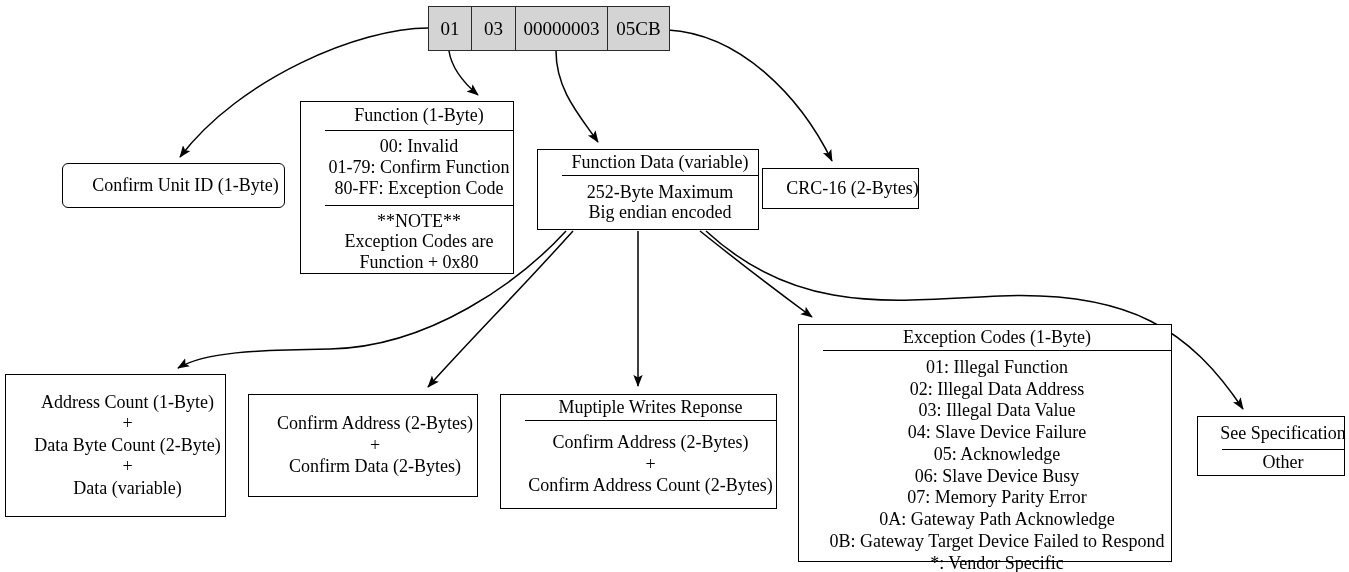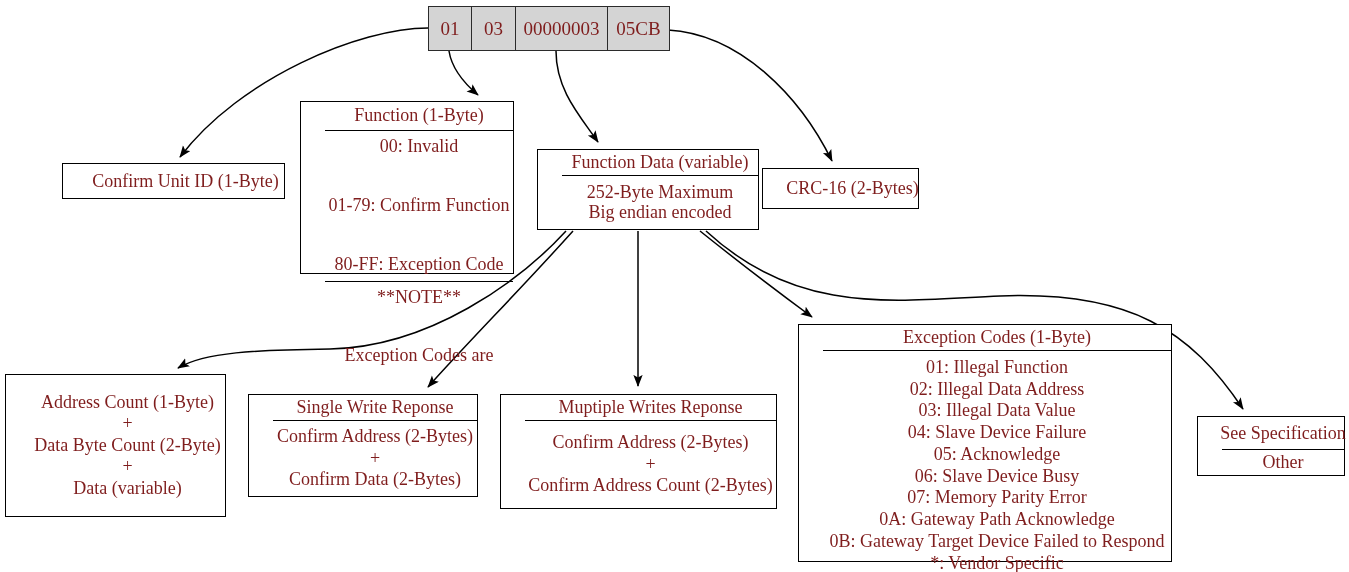--- a/index.html
+++ b/index.html
@@ -7,21 +7,21 @@
     margin: 0;
     padding: 0;
     background: #ffffff;
   }
   #diagram-root {
     position: relative;
     width: 1349px;
     height: 572px;
     background: #ffffff;
     font-family: "Liberation Serif", "DejaVu Serif", serif;
-    color: #7f1d1d;
+    color: #000000;
     overflow: hidden;
   }
   #edge-layer {
     position: absolute;
     left: 0;
     top: 0;
     width: 1349px;
     height: 572px;
     pointer-events: none;
   }
@@ -77,35 +77,35 @@
   }
   #pdu-frame .pdu-cell + .pdu-cell {
     border-left: 1.8px solid #2b2b2b;
   }
   .pdu-w-unit { width: 42px; }
   .pdu-w-func { width: 44px; }
   .pdu-w-data { width: 92px; }
   .pdu-w-crc  { width: 62px; }
 
   
-  #node-confirm-unit-id { left: 62px;  top: 163px; width: 223px; height: 36px; }
+  #node-confirm-unit-id { left: 62px;  top: 163px; width: 223px; height: 45px; border-radius: 6px; }
   #node-function        { left: 300px; top: 101px; width: 214px; height: 173px; }
   #node-function-data   { left: 537px; top: 149px; width: 222px; height: 81px; }
   #node-crc16           { left: 762px; top: 168px; width: 157px; height: 41px; }
   #node-read-response   { left: 5px;   top: 374px; width: 221px; height: 143px; }
   #node-single-write    { left: 248px; top: 394px; width: 230px; height: 103px; }
   #node-multiple-writes { left: 500px; top: 394px; width: 277px; height: 115px; }
   #node-exception-codes { left: 798px; top: 324px; width: 374px; height: 238px; }
   #node-other           { left: 1197px;top: 416px; width: 148px; height: 60px; }
 
   .title-cell { font-size: 18px; }
   .body-cell  { font-size: 18px; }
 
   #node-function .title-cell { padding: 3px 6px 4px; }
-  #node-function .body-cell  { padding: 5px 6px 6px; gap: 38px; }
+  #node-function .body-cell  { padding: 5px 6px 6px; }
   #node-exception-codes .body-cell { padding: 6px 6px 6px; line-height: 1.21; }
   #node-read-response .body-cell { line-height: 1.2; }
   #node-single-write .body-cell,
   #node-multiple-writes .body-cell { line-height: 1.2; }
 </style>
 </head>
 <body>
 
 <div id="diagram-root">
 
@@ -176,21 +176,20 @@
     <div class="cell body-cell" style="flex:1">
       <span class="ln">Address Count (1-Byte)</span>
       <span class="ln">+</span>
       <span class="ln">Data Byte Count (2-Byte)</span>
       <span class="ln">+</span>
       <span class="ln">Data (variable)</span>
     </div>
   </div>
 
   <div class="node" id="node-single-write">
-    <div class="cell title-cell">Single Write Reponse</div>
     <div class="cell body-cell" style="flex:1">
       <span class="ln">Confirm Address (2-Bytes)</span>
       <span class="ln">+</span>
       <span class="ln">Confirm Data (2-Bytes)</span>
     </div>
   </div>
 
   <div class="node" id="node-multiple-writes">
     <div class="cell title-cell">Muptiple Writes Reponse</div>
     <div class="cell body-cell" style="flex:1">

